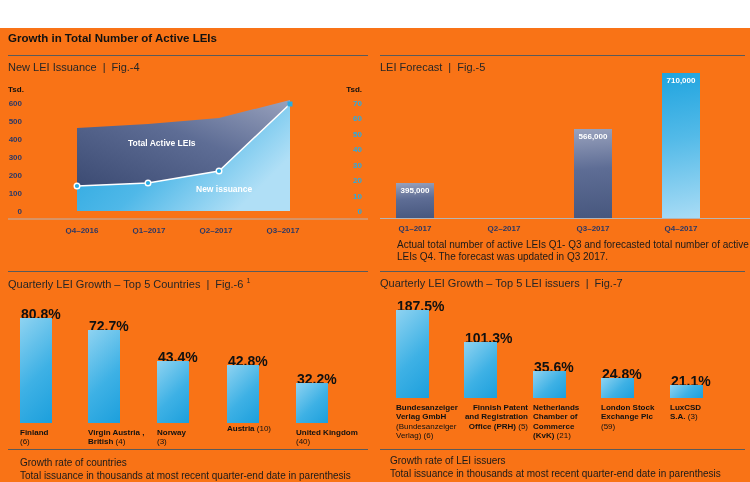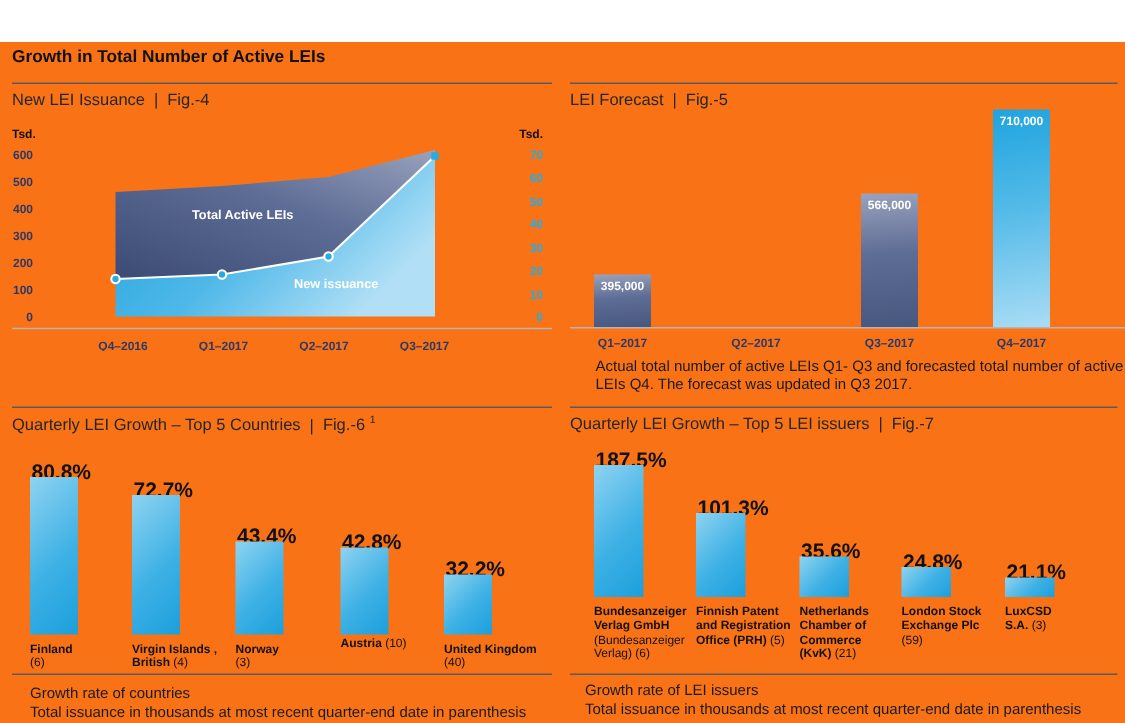--- a/index.html
+++ b/index.html
@@ -150,21 +150,21 @@
     <div class="pct-label" style="left:228px; top:82px;">42.8%</div>
     <div class="pct-label" style="left:297px; top:100px;">32.2%</div>
 
     <div class="bar bar-blue-up" style="left:20px;  top:47px;  width:32px; height:105px;"></div>
     <div class="bar bar-blue-up" style="left:88px;  top:59px;  width:32px; height:93px;"></div>
     <div class="bar bar-blue-up" style="left:157px; top:90px;  width:32px; height:62px;"></div>
     <div class="bar bar-blue-up" style="left:227px; top:94px;  width:32px; height:58px;"></div>
     <div class="bar bar-blue-up" style="left:296px; top:112px; width:32px; height:40px;"></div>
 
     <div class="bar-name stack" style="left:20px;  top:157px; width:64px;"><span class="nm">Finland</span> <span class="ct">(6)</span></div>
-    <div class="bar-name" style="left:88px;  top:157px; width:64px;"><span class="nm">Virgin Islands , British</span> <span class="ct">(4)</span></div>
+    <div class="bar-name" style="left:88px;  top:157px; width:64px;"><span class="nm">Virgin Austria , British</span> <span class="ct">(4)</span></div>
     <div class="bar-name stack" style="left:157px; top:157px; width:64px;"><span class="nm">Norway</span> <span class="ct">(3)</span></div>
     <div class="bar-name" style="left:227px; top:153px; width:76px;"><span class="nm">Austria</span> <span class="ct">(10)</span></div>
     <div class="bar-name stack" style="left:296px; top:157px; width:80px;"><span class="nm">United Kingdom</span> <span class="ct">(40)</span></div>
 
     <div class="caption" style="left:20px; top:186px;">Growth rate of countries</div>
     <div class="caption" style="left:20px; top:199px;">Total issuance in thousands at most recent quarter-end date in parenthesis</div>
     <div class="footnote" style="left:21px; top:215px;">1. Analysis includes only those countries with at least 1,000 LEIs in total at the previous quarter-end date</div>
   </div>
 
   <div class="panel" style="left:380px; top:243px; width:370px; height:239px;">
@@ -178,21 +178,21 @@
     <div class="pct-label" style="left:222px; top:95px;">24.8%</div>
     <div class="pct-label" style="left:291px; top:102px;">21.1%</div>
 
     <div class="bar bar-blue-up" style="left:16px;  top:39px;  width:33px; height:88px;"></div>
     <div class="bar bar-blue-up" style="left:84px;  top:71px;  width:33px; height:56px;"></div>
     <div class="bar bar-blue-up" style="left:153px; top:100px; width:33px; height:27px;"></div>
     <div class="bar bar-blue-up" style="left:221px; top:107px; width:33px; height:20px;"></div>
     <div class="bar bar-blue-up" style="left:290px; top:114px; width:33px; height:13px;"></div>
 
     <div class="bar-name" style="left:16px;  top:132px; width:64px;"><span class="nm">Bundesanzeiger Verlag GmbH</span> <span class="ct">(Bundesanzeiger Verlag) (6)</span></div>
-    <div class="bar-name" style="left:84px;  top:132px; width:64px;"><span class="nm">Finnish Patent and Registration Office (PRH)</span> <span class="ct">(5)</span></div>
+    <div class="bar-name" style="left:84px;  top:132px; width:64px;text-align:right;"><span class="nm">Finnish Patent and Registration Office (PRH)</span> <span class="ct">(5)</span></div>
     <div class="bar-name" style="left:153px; top:132px; width:58px;"><span class="nm">Netherlands Chamber of Commerce (KvK)</span> <span class="ct">(21)</span></div>
     <div class="bar-name" style="left:221px; top:132px; width:64px;"><span class="nm">London Stock Exchange Plc</span> <span class="ct">(59)</span></div>
     <div class="bar-name" style="left:290px; top:132px; width:34px;"><span class="nm">LuxCSD S.A.</span> <span class="ct">(3)</span></div>
 
     <div class="caption" style="left:10px; top:184px;">Growth rate of LEI issuers</div>
     <div class="caption" style="left:10px; top:197px;">Total issuance in thousands at most recent quarter-end date in parenthesis</div>
   </div>
 
   <div class="page-footer">© 2017 GLEIF and/or its affiliates. All rights reserved.  |  Release date 2017-11-14  |  Version 1.0  |  Unrestricted</div>
 

